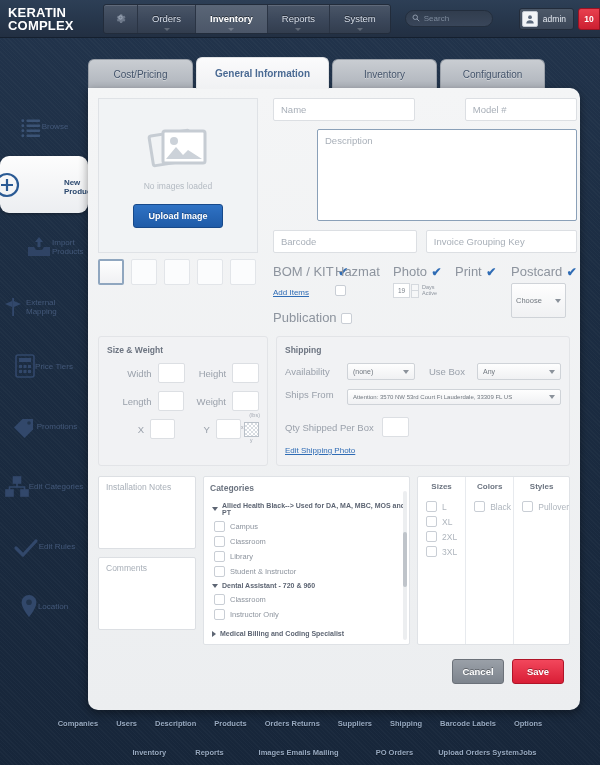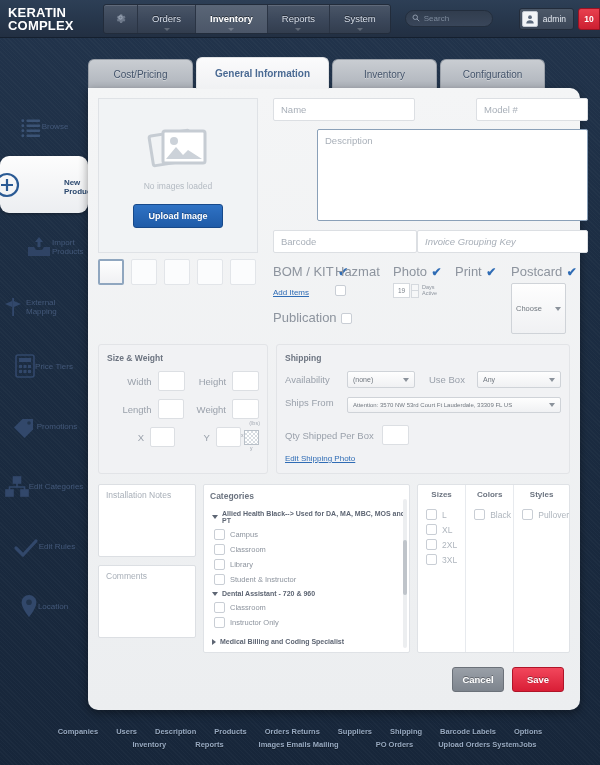--- a/index.html
+++ b/index.html
@@ -197,21 +197,21 @@
     text-shadow:0 -1px 0 rgba(0,0,0,.35);
   }
   .btn-cancel{ background:linear-gradient(180deg,#9aa0a8,#7d848d); border:1px solid #6b7179; }
   .btn-save{ background:linear-gradient(180deg,#f2475c,#d91e36); border:1px solid #b01428; }
   
   .footer{
     position:absolute; left:0; bottom:0; width:600px; height:55px;
     display:flex;flex-direction:column;align-items:center;justify-content:center;
   }
   .frow{ display:flex; justify-content:center; margin:2px 0; }
-  .flink{ font-size:7.5px; font-weight:bold; color:#97a9c0; margin:0 9px; text-shadow:0 1px 0 rgba(0,0,0,.4); }
+  .flink{ font-size:7.5px; font-weight:bold; color:#97a9c0; margin:8px 9px; text-shadow:0 1px 0 rgba(0,0,0,.4); }
   .scroll-track{ position:absolute; right:2px; top:14px; bottom:4px; width:4px; background:#eceef0; border-radius:2px;}
   .scroll-thumb{ position:absolute; right:2px; top:55px; width:4px; height:55px; background:#bfc4ca; border-radius:2px;}
 </style>
 </head>
 <body>
 
 <div class="app-bg"></div>
 
 <div class="topbar">
   <div class="logo">
@@ -420,21 +420,21 @@
     </div>
 
     <div style="flex:1; margin-left:10px;">
       <div class="row" style="justify-content:space-between;">
         <div class="fld" style="width:142px;">Name</div>
         <div class="fld" style="width:112px;">Model #</div>
       </div>
       <div class="fld focus" style="margin-top:8px;height:92px;">Description</div>
       <div class="row" style="justify-content:space-between;margin-top:9px;">
         <div class="fld" style="width:144px;">Barcode</div>
-        <div class="fld" style="width:171px;font-style:italic;">Invoice Grouping Key</div>
+        <div class="fld" style="width:151px;">Invoice Grouping Key</div>
       </div>
 
       <div class="row" style="margin-top:9px;align-items:flex-start;">
 
         <div style="width:62px;">
           <div style="white-space:nowrap;">
             <span class="lbl-d">BOM / KIT</span>
             <span class="tick">✔</span>
           </div>
           <div style="margin-top:1px;"><span class="lnk">Add Items</span></div>
@@ -470,21 +470,21 @@
         <div style="width:56px;">
           <span class="lbl-d">Print</span>
           <span class="tick">✔</span>
         </div>
 
         <div style="flex:1;">
           <div style="white-space:nowrap;">
             <span class="lbl-d">Postcard</span>
             <span class="tick">✔</span>
           </div>
-          <div class="sel" style="margin-top:3px;width:55px;font-size:7.5px;padding:20px 4px;">
+          <div class="sel" style="margin-top:3px;width:55px;font-size:7.5px;padding:12px 4px;">
             <span>Choose</span>
             <span class="arrow"></span>
           </div>
         </div>
       </div>
     </div>
   </div>
 
   <div class="row" style="margin-top:10px;">
 

